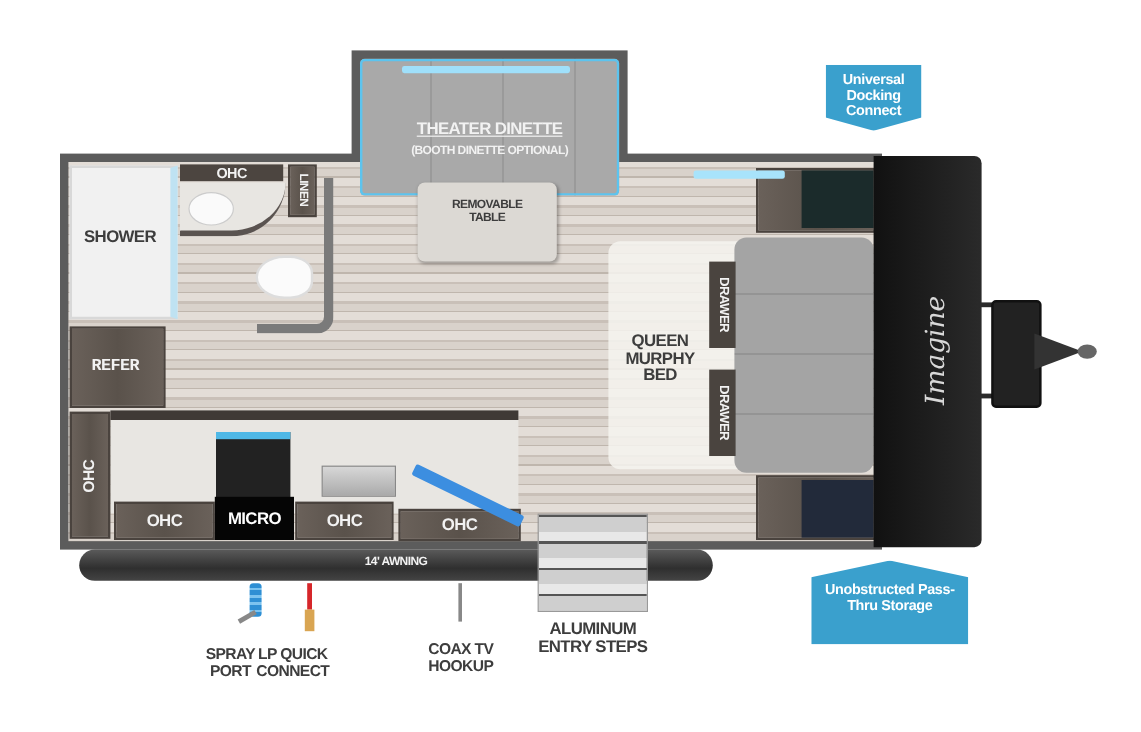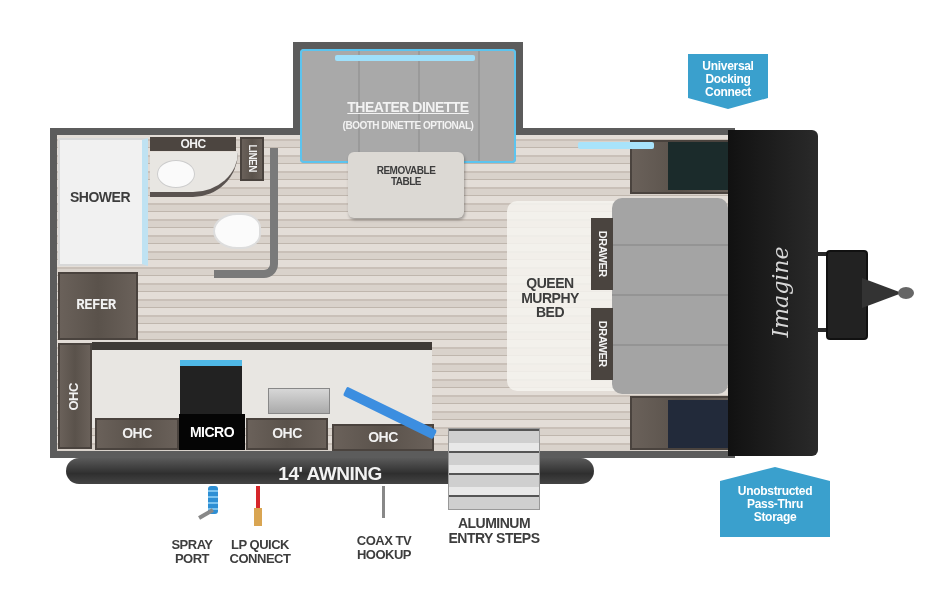--- a/index.html
+++ b/index.html
@@ -76,32 +76,32 @@
 <div class="abs" style="left:728px;top:130px;width:90px;height:326px;background:linear-gradient(90deg,#111,#2a2a2a);border-radius:0 6px 6px 0;"></div>
 <div class="abs" style="left:735px;top:280px;width:90px;font-family:'DejaVu Serif',serif;font-style:italic;color:#d8d8d8;font-size:22px;transform:rotate(-90deg);text-align:center;">Imagine</div>
 <div class="abs" style="left:816px;top:252px;width:28px;height:80px;border:4px solid #2a2a2a;border-left:none;box-sizing:border-box;"></div>
 <div class="abs" style="left:826px;top:250px;width:38px;height:86px;background:#222;border-radius:4px;border:2px solid #111;"></div>
 <div class="abs" style="left:862px;top:278px;width:0;height:0;border-top:15px solid transparent;border-bottom:15px solid transparent;border-left:40px solid #333;"></div>
 <div class="abs" style="left:898px;top:287px;width:16px;height:12px;background:#666;border-radius:50%;"></div>
 
 <div class="callout" style="left:688px;top:54px;width:80px;height:55px;clip-path:polygon(0 0,100% 0,100% 80%,50% 100%,0 80%);">
   <div style="padding:6px 4px 0 4px;">Universal Docking Connect</div>
 </div>
-<div class="callout" style="left:676px;top:467px;width:110px;height:70px;clip-path:polygon(0 20%,50% 0,100% 20%,100% 100%,0 100%);margin-left:44px;">
+<div class="callout" style="left:676px;top:467px;width:131px;height:70px;clip-path:polygon(0 20%,50% 0,100% 20%,100% 100%,0 100%);">
   <div style="padding:18px 6px 0 6px;">Unobstructed Pass-Thru Storage</div>
 </div>
 
 <div class="abs" style="left:66px;top:458px;width:528px;height:26px;background:linear-gradient(#5a5a5a,#2f2f2f 60%,#444);border-radius:13px;"></div>
-<div class="lbl light" style="left:230px;top:464px;width:200px;font-size:19px;">14' Awning</div>
+<div class="lbl light" style="left:230px;top:464px;width:200px;font-size:10px;">14' Awning</div>
 
 <div class="abs" style="left:448px;top:428px;width:90px;height:80px;background:repeating-linear-gradient(0deg,#cfcfcf 0 12px,#555 12px 14px,#e8e8e8 14px 22px);border:1px solid #999;"></div>
 <div class="lbl dark" style="left:438px;top:516px;width:112px;font-size:14px;">Aluminum Entry Steps</div>
 
 <div class="abs" style="left:208px;top:486px;width:10px;height:28px;background:repeating-linear-gradient(0deg,#2e8fd4 0 4px,#7cc3ef 4px 6px);border-radius:3px;"></div>
 <div class="abs" style="left:198px;top:512px;width:16px;height:4px;background:#888;transform:rotate(-30deg);"></div>
 <div class="lbl dark" style="left:168px;top:538px;width:48px;font-size:13px;">Spray Port</div>
 
 <div class="abs" style="left:256px;top:486px;width:4px;height:22px;background:#d6262a;"></div>
 <div class="abs" style="left:254px;top:508px;width:8px;height:18px;background:#d9a552;"></div>
-<div class="lbl dark" style="left:222px;top:538px;width:76px;font-size:13px;">LP Quick Connect</div>
+<div class="lbl dark" style="left:206px;top:538px;width:76px;font-size:13px;">LP Quick Connect</div>
 
 <div class="abs" style="left:382px;top:486px;width:3px;height:32px;background:#888;"></div>
 <div class="lbl dark" style="left:350px;top:534px;width:68px;font-size:13px;">Coax TV Hookup</div>
 
 </body></html>

